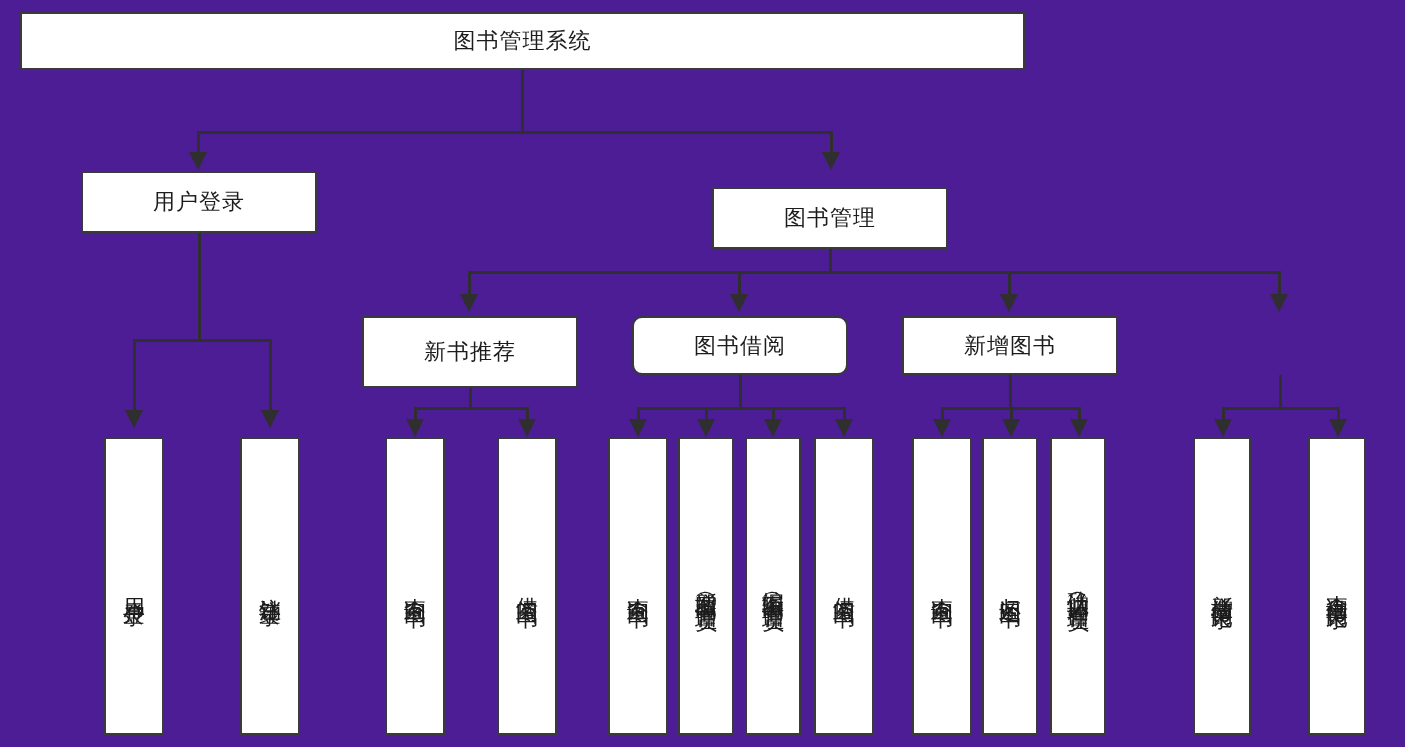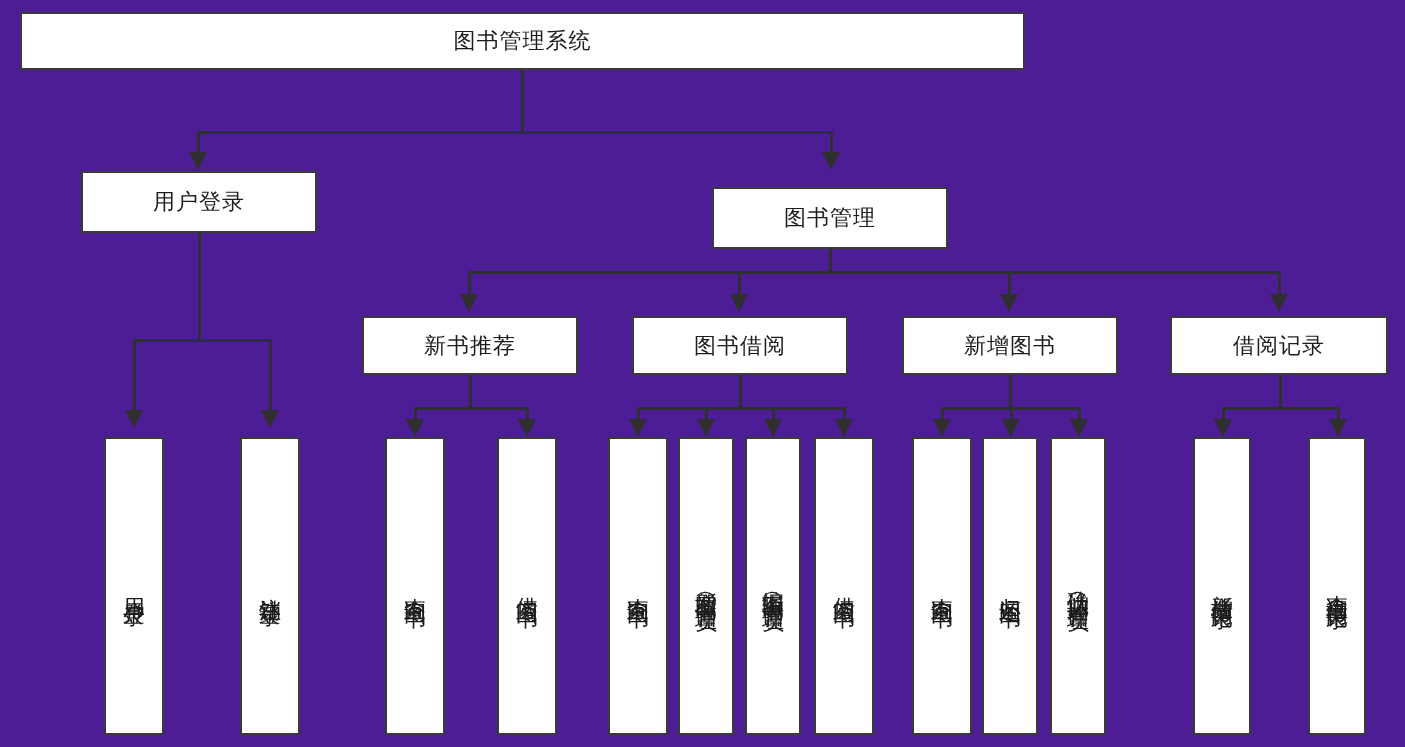--- a/index.html
+++ b/index.html
@@ -142,35 +142,32 @@
   </div>
 
   <div class="node horiz" style="left:81px; top:171px; width:236px; height:62px;">
     <span>用户登录</span>
   </div>
 
   <div class="node horiz" style="left:712px; top:171px; width:236px; height:62px;margin-top:16px;">
     <span>图书管理</span>
   </div>
 
-  <div class="node horiz" style="left:362px; top:316px; width:216px; height:59px;">
+  <div class="node horiz" style="left:362px; top:316px; width:216px; height:72px;">
     <span>新书推荐</span>
   </div>
 
-  <div class="node horiz" style="left:632px; top:316px; width:216px; height:59px;">
+  <div class="node horiz" style="left:632px; top:316px; width:216px; height:59px;border-radius:10px;">
     <span>图书借阅</span>
   </div>
 
   <div class="node horiz" style="left:902px; top:316px; width:216px; height:59px;">
     <span>新增图书</span>
   </div>
 
-  <div class="node horiz" style="left:1170px; top:316px; width:218px; height:59px;">
-    <span>借阅记录</span>
-  </div>
 
   <div class="node vert" style="left:104px; top:437px; width:60px; height:298px;">
     <span class="vtext">用户登录</span>
   </div>
   <div class="node vert" style="left:240px; top:437px; width:60px; height:298px;">
     <span class="vtext">注销登录</span>
   </div>
 
   <div class="node vert" style="left:385px; top:437px; width:60px; height:298px;">
     <span class="vtext">查询图书</span>

